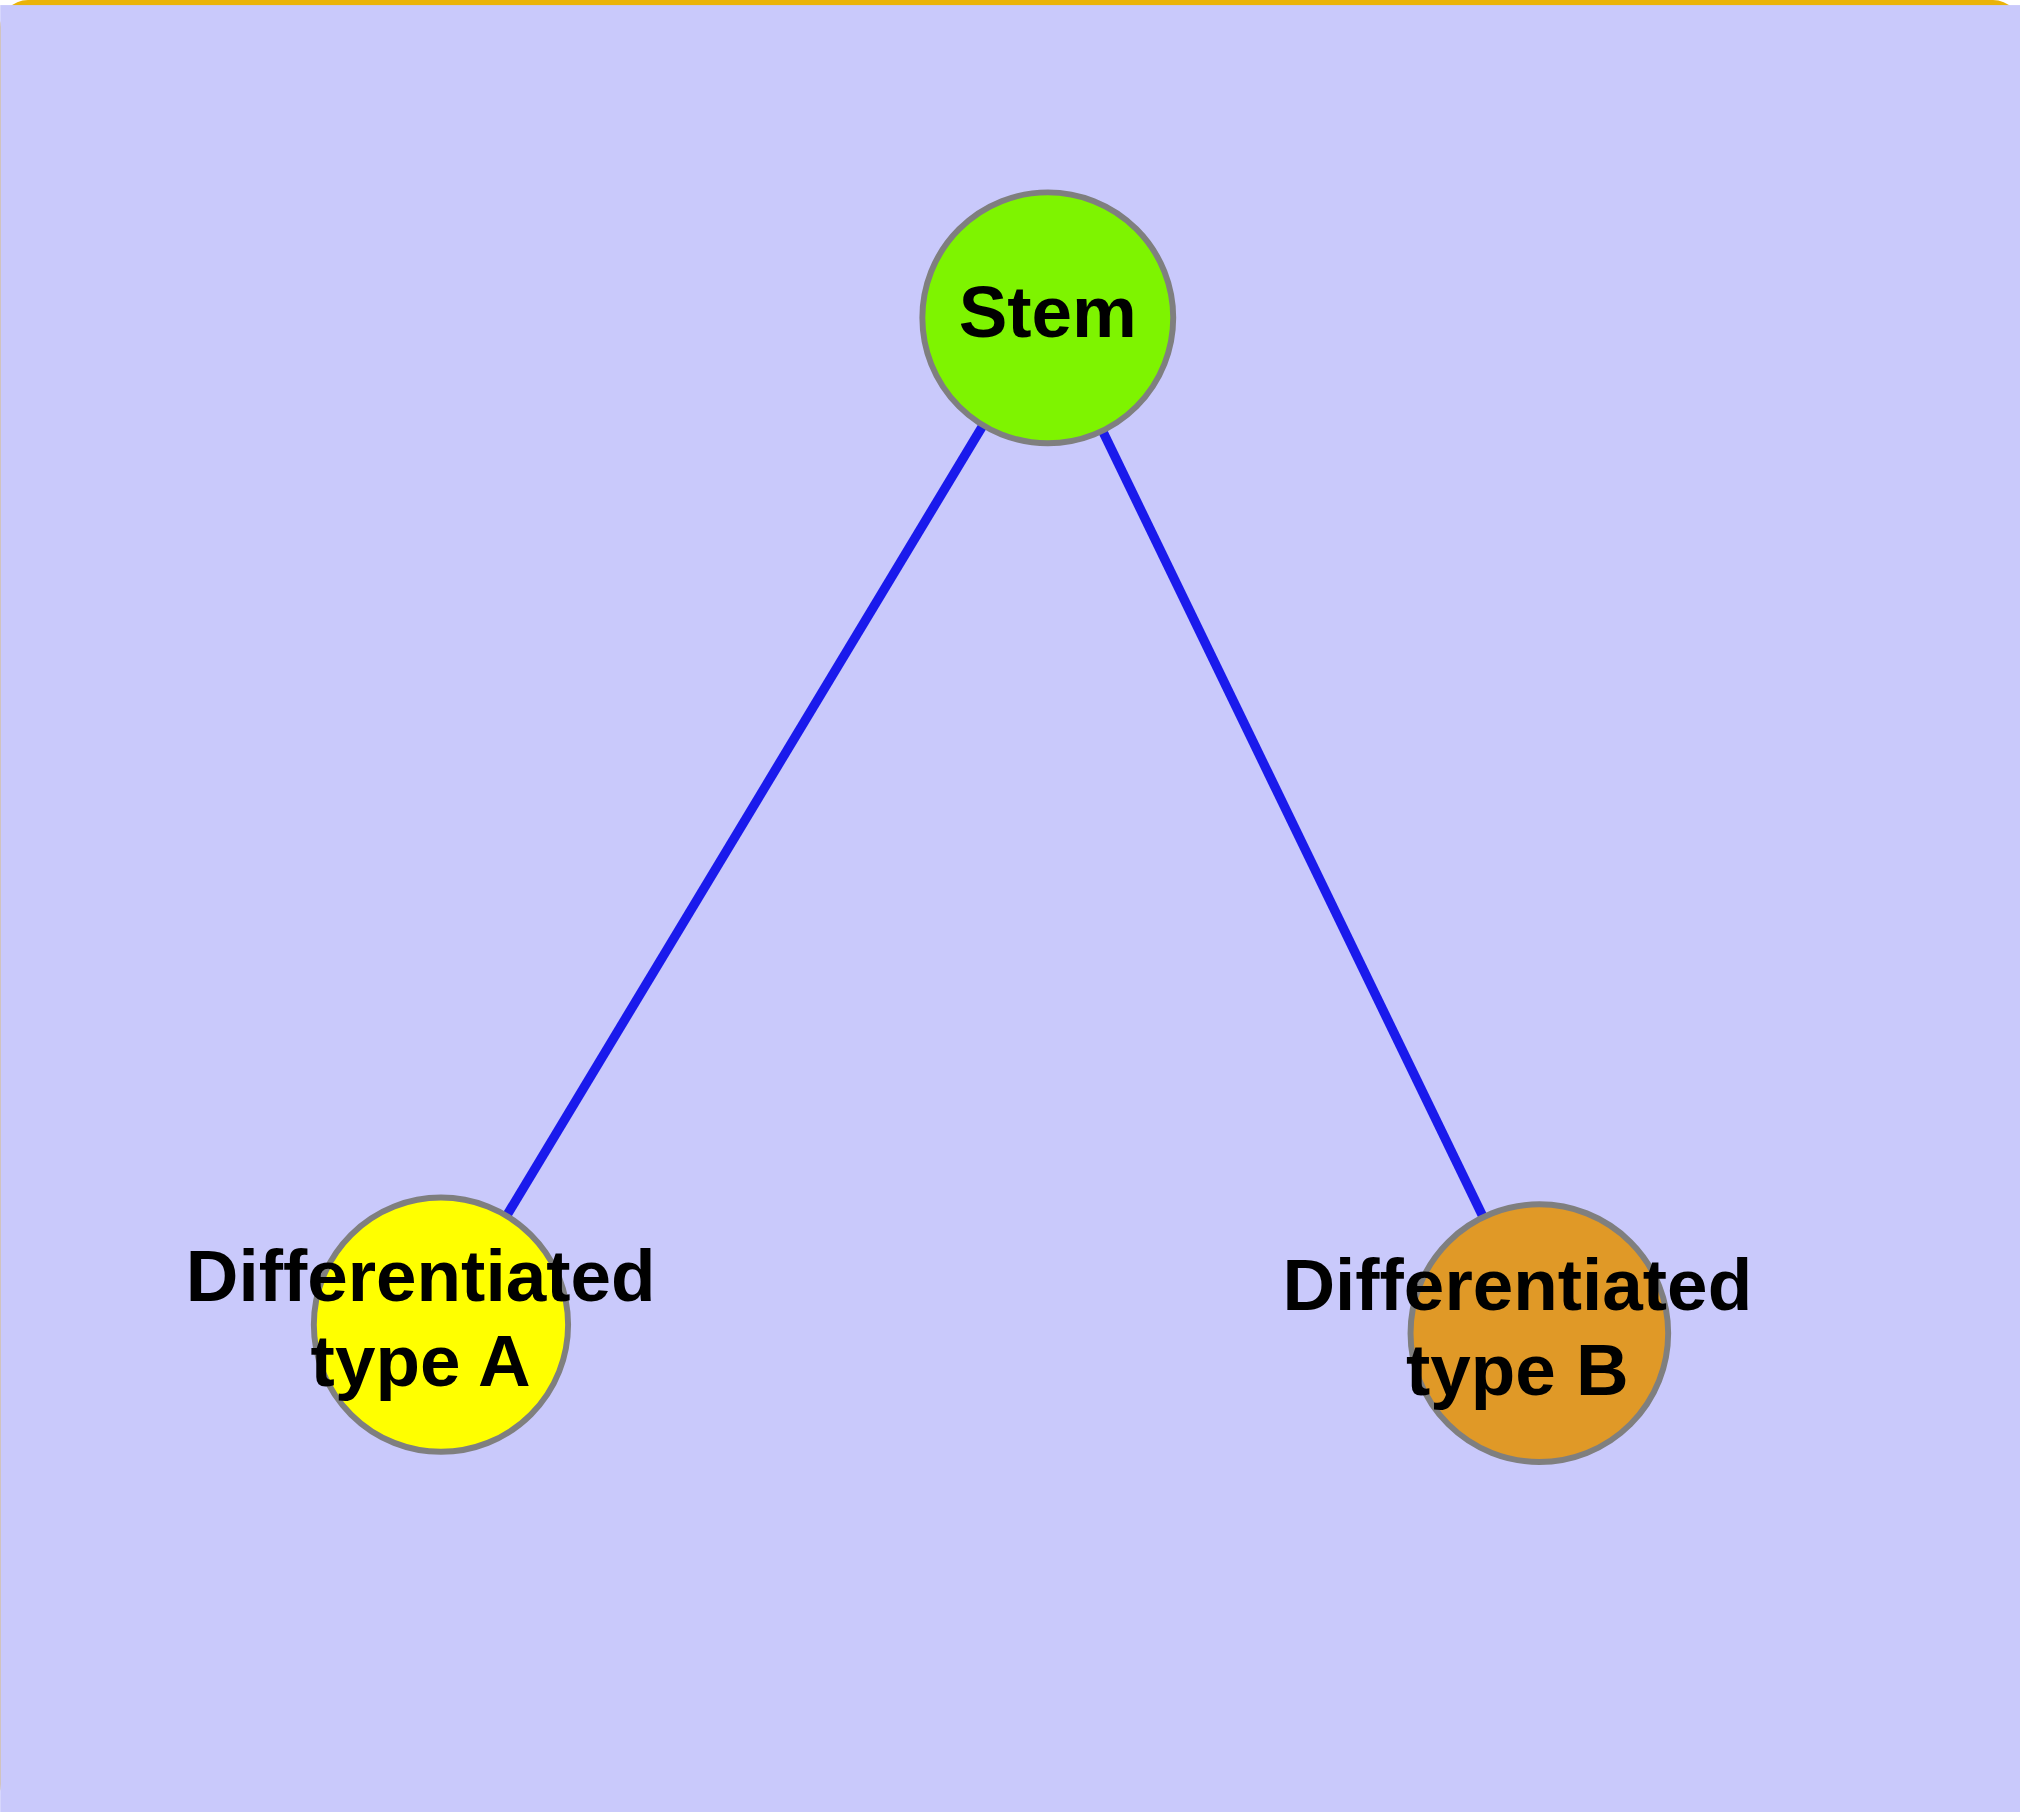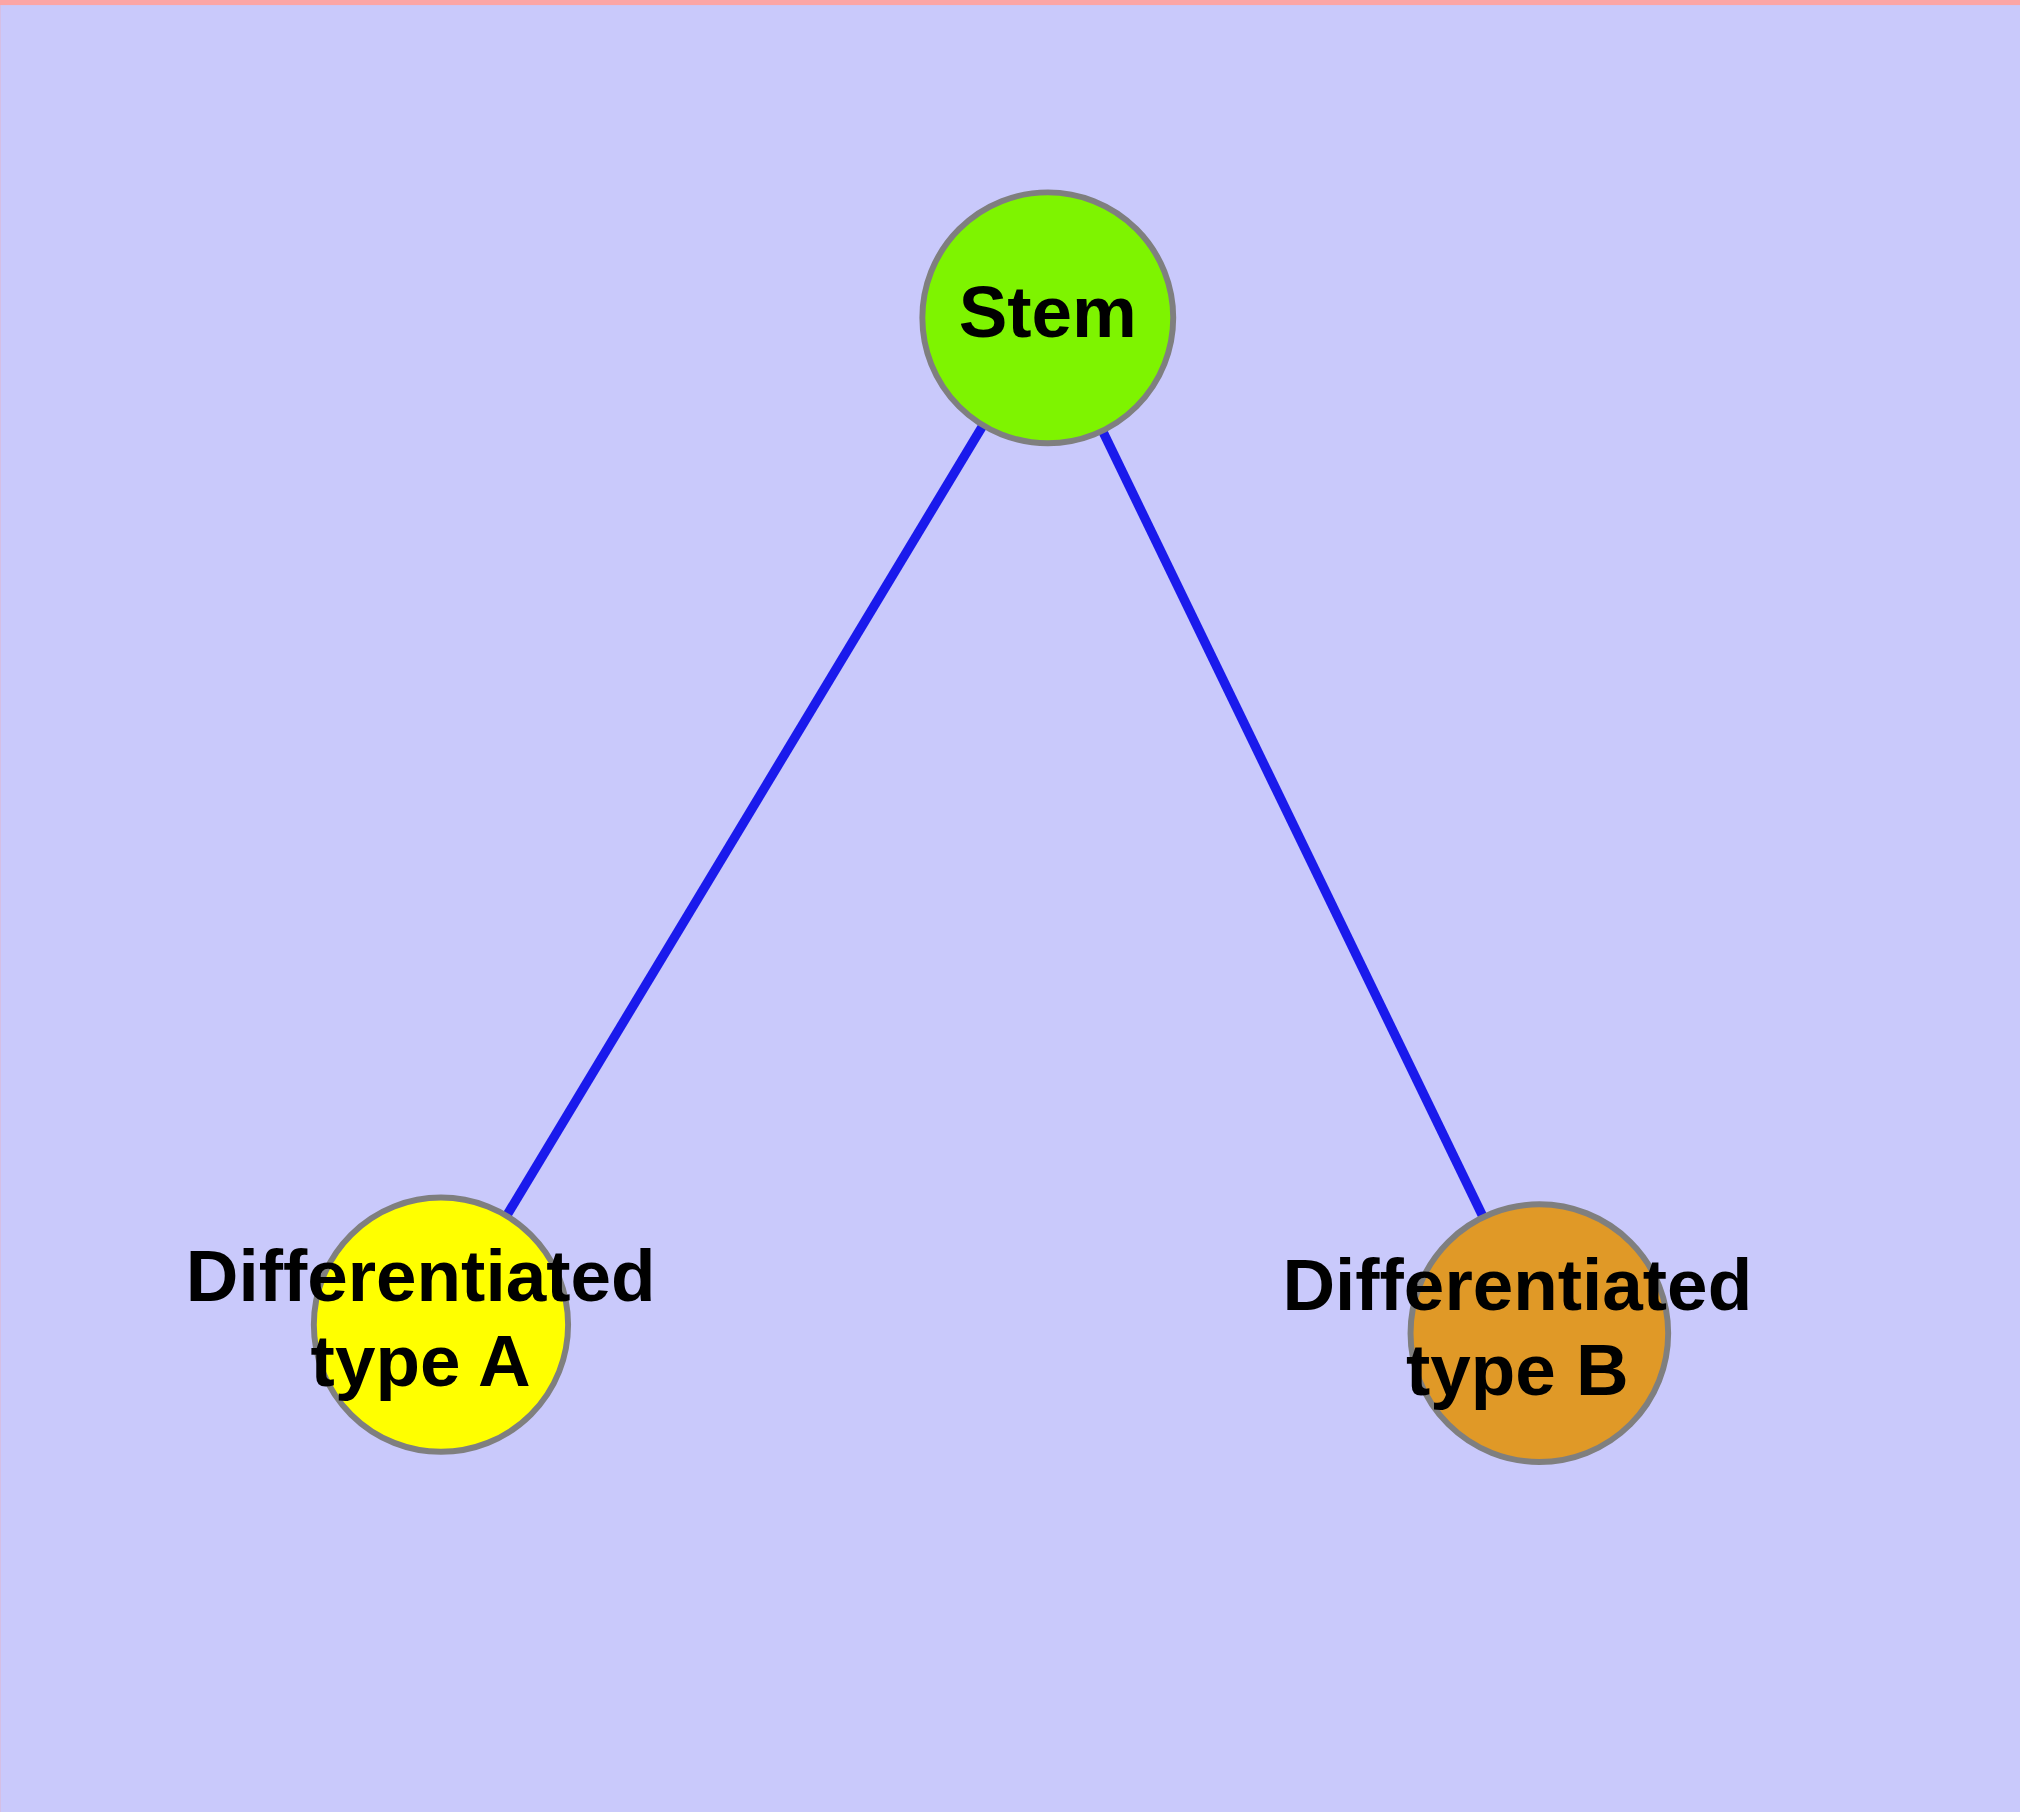--- a/index.html
+++ b/index.html
@@ -11,21 +11,22 @@
   body {
     width: 2021px;
     height: 1812px;
     overflow: hidden;
     font-family: "Liberation Sans", sans-serif;
   }
   #canvas-root {
     position: relative;
     width: 2021px;
     height: 1812px;
-    background: #fca5a5;
+    background: #eab308;
+    border-radius: 28px;
   }
   #graph-svg {
     position: absolute;
     top: 0;
     left: 0;
     display: block;
   }
   .node-label {
     font-family: "Liberation Sans", sans-serif;
     font-weight: bold;

